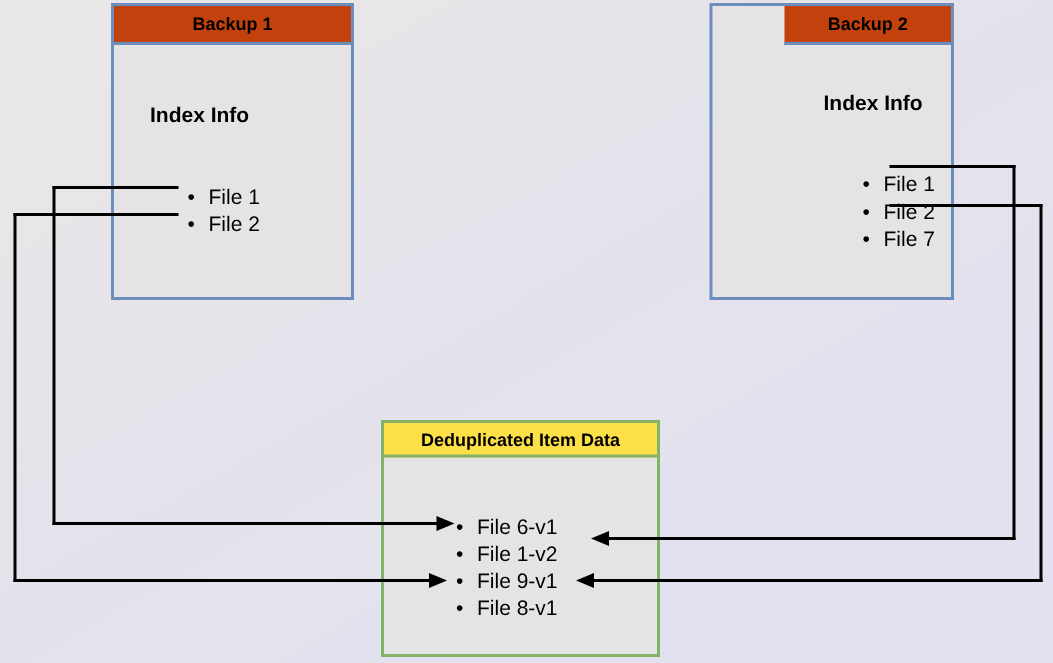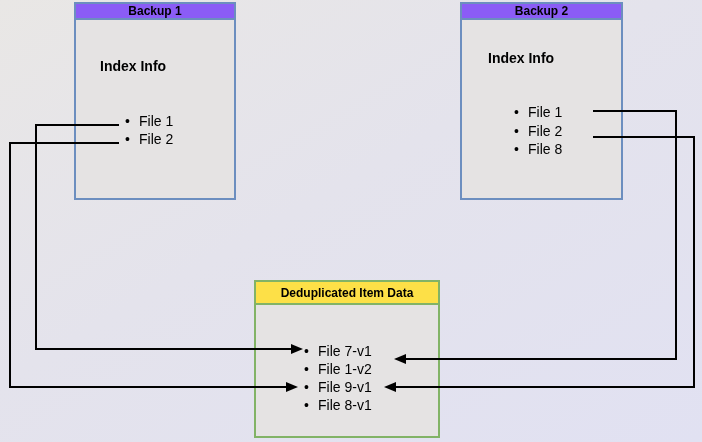--- a/index.html
+++ b/index.html
@@ -7,21 +7,21 @@
     position:relative;width:702px;height:442px;overflow:hidden;
     background:linear-gradient(150deg,#e9e7e5 0%,#e4e3ec 45%,#e1e1f2 100%);
     font-family:"Liberation Sans","DejaVu Sans",sans-serif;
     color:#000;
   }
   .node{position:absolute;box-sizing:border-box;border:2px solid;background:#e5e3e3;}
   .node.blue{border-color:#6c8ebf;}
   .node.green{border-color:#82b366;}
   .node-header{box-sizing:border-box;width:100%;display:flex;align-items:center;justify-content:center;
     font-weight:bold;font-size:12px;border-bottom:2px solid;}
-  .blue .node-header{background:#8b5cf6;border-color:#6c8ebf;height:16px;}
+  .blue .node-header{background:#c2410c;border-color:#6c8ebf;height:26px;}
   .green .node-header{background:#fde047;border-color:#82b366;height:23px;}
   .node-body{position:relative;width:100%;}
   .subtitle{position:absolute;font-size:14px;white-space:nowrap;font-weight:bold;}
   .list{position:absolute;font-size:14px;}
   .row{display:flex;align-items:center;height:18px;white-space:nowrap;}
   .row.tall{height:18.5px;}
   .dot{width:14px;text-align:left;flex:0 0 auto;}
   .seg{position:absolute;background:#000;}
   .arrow-r{position:absolute;width:0;height:0;border-top:5px solid transparent;
     border-bottom:5px solid transparent;border-left:12px solid #000;}
@@ -45,52 +45,52 @@
           <span>File 1</span>
         </div>
         <div class="row">
           <span class="dot">•</span>
           <span>File 2</span>
         </div>
       </div>
     </div>
   </div>
 
-  <div class="node blue" style="left:460px;top:2px;width:163px;height:198px;">
+  <div class="node blue" style="left:473px;top:2px;width:163px;height:198px;padding-left:48px;">
     <div class="node-header">
       <span>Backup 2</span>
     </div>
     <div class="node-body">
       <div class="subtitle" style="left:26px;top:30px;">Index Info</div>
       <div class="list" style="left:52px;top:83px;">
         <div class="row tall">
           <span class="dot">•</span>
           <span>File 1</span>
         </div>
         <div class="row tall">
           <span class="dot">•</span>
           <span>File 2</span>
         </div>
         <div class="row tall">
           <span class="dot">•</span>
-          <span>File 8</span>
+          <span>File 7</span>
         </div>
       </div>
     </div>
   </div>
 
   <div class="node green" style="left:254px;top:280px;width:186px;height:158px;">
     <div class="node-header">
       <span>Deduplicated Item Data</span>
     </div>
     <div class="node-body">
       <div class="list" style="left:48px;top:37px;">
         <div class="row">
           <span class="dot">•</span>
-          <span>File 7-v1</span>
+          <span>File 6-v1</span>
         </div>
         <div class="row">
           <span class="dot">•</span>
           <span>File 1-v2</span>
         </div>
         <div class="row">
           <span class="dot">•</span>
           <span>File 9-v1</span>
         </div>
         <div class="row">

